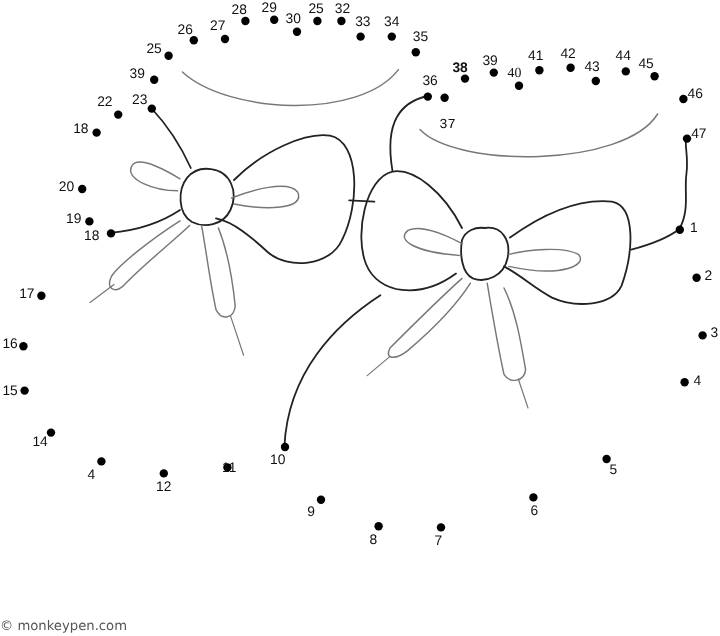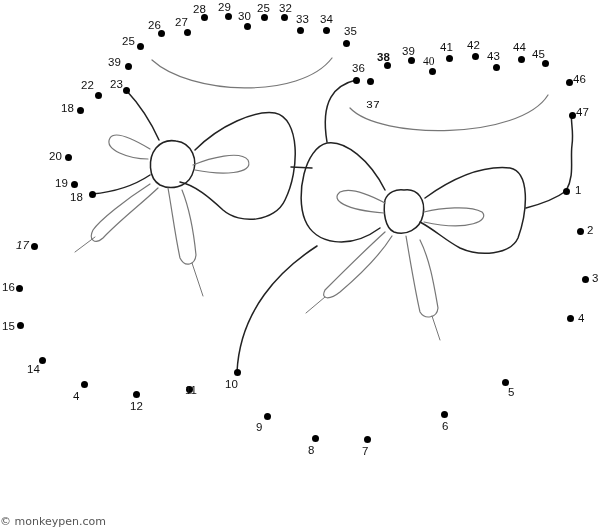--- a/index.html
+++ b/index.html
@@ -82,21 +82,21 @@
     <div class="num" style="left: 130px; top: 401px;">12</div>
     <div class="dot" style="left: 84px; top: 384px;"></div>
     <div class="num" style="left: 73px; top: 391px;">4</div>
     <div class="dot" style="left: 42px; top: 360px;"></div>
     <div class="num" style="left: 27px; top: 364px;">14</div>
     <div class="dot" style="left: 20px; top: 325px;"></div>
     <div class="num" style="left: 2px; top: 321px;">15</div>
     <div class="dot" style="left: 19px; top: 288px;"></div>
     <div class="num" style="left: 2px; top: 282px;">16</div>
     <div class="dot" style="left: 34px; top: 246px;"></div>
-    <div class="num" style="left: 16px; top: 240px; font-style: italic;">17</div>
+    <div class="num" style="left: 16px; top: 240px;">17</div>
     <div class="dot" style="left: 92px; top: 194px;"></div>
     <div class="num" style="left: 70px; top: 192px;">18</div>
     <div class="dot" style="left: 74px; top: 184px;"></div>
     <div class="num" style="left: 55px; top: 178px;">19</div>
     <div class="dot" style="left: 68px; top: 157px;"></div>
     <div class="num" style="left: 49px; top: 151px;">20</div>
     <div class="dot" style="left: 80px; top: 110px;"></div>
     <div class="num" style="left: 61px; top: 103px;">18</div>
     <div class="dot" style="left: 98px; top: 95px;"></div>
     <div class="num" style="left: 81px; top: 80px;">22</div>

